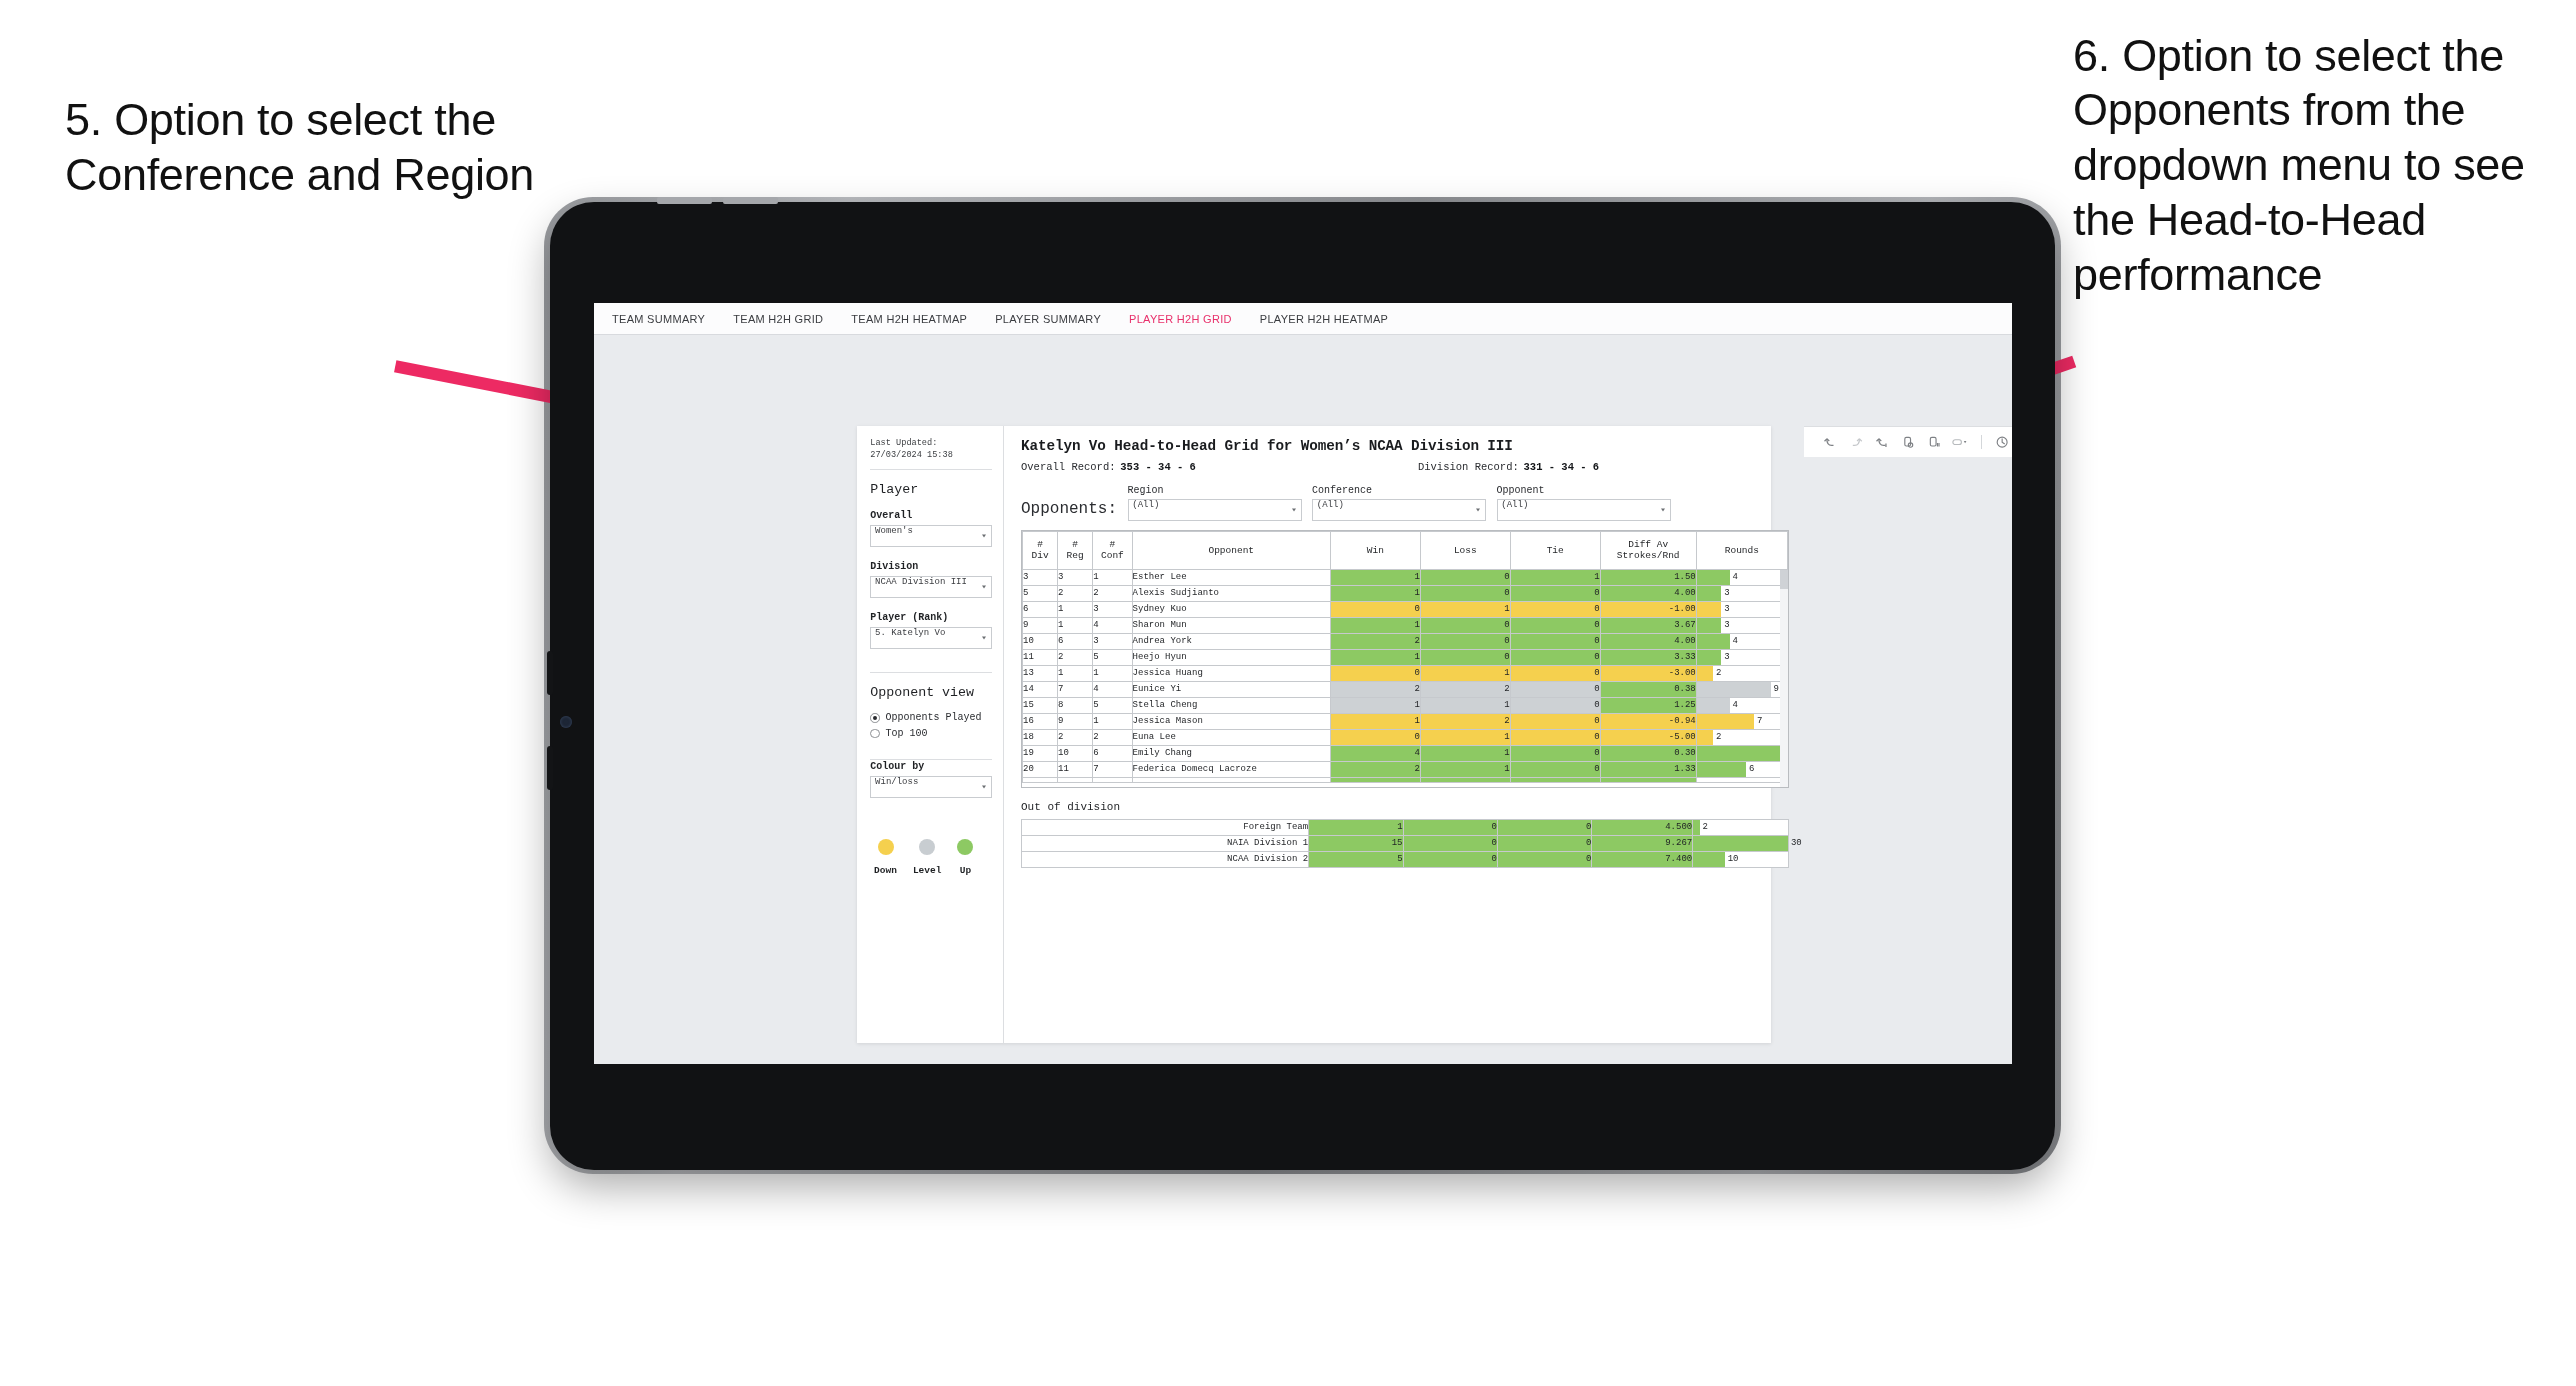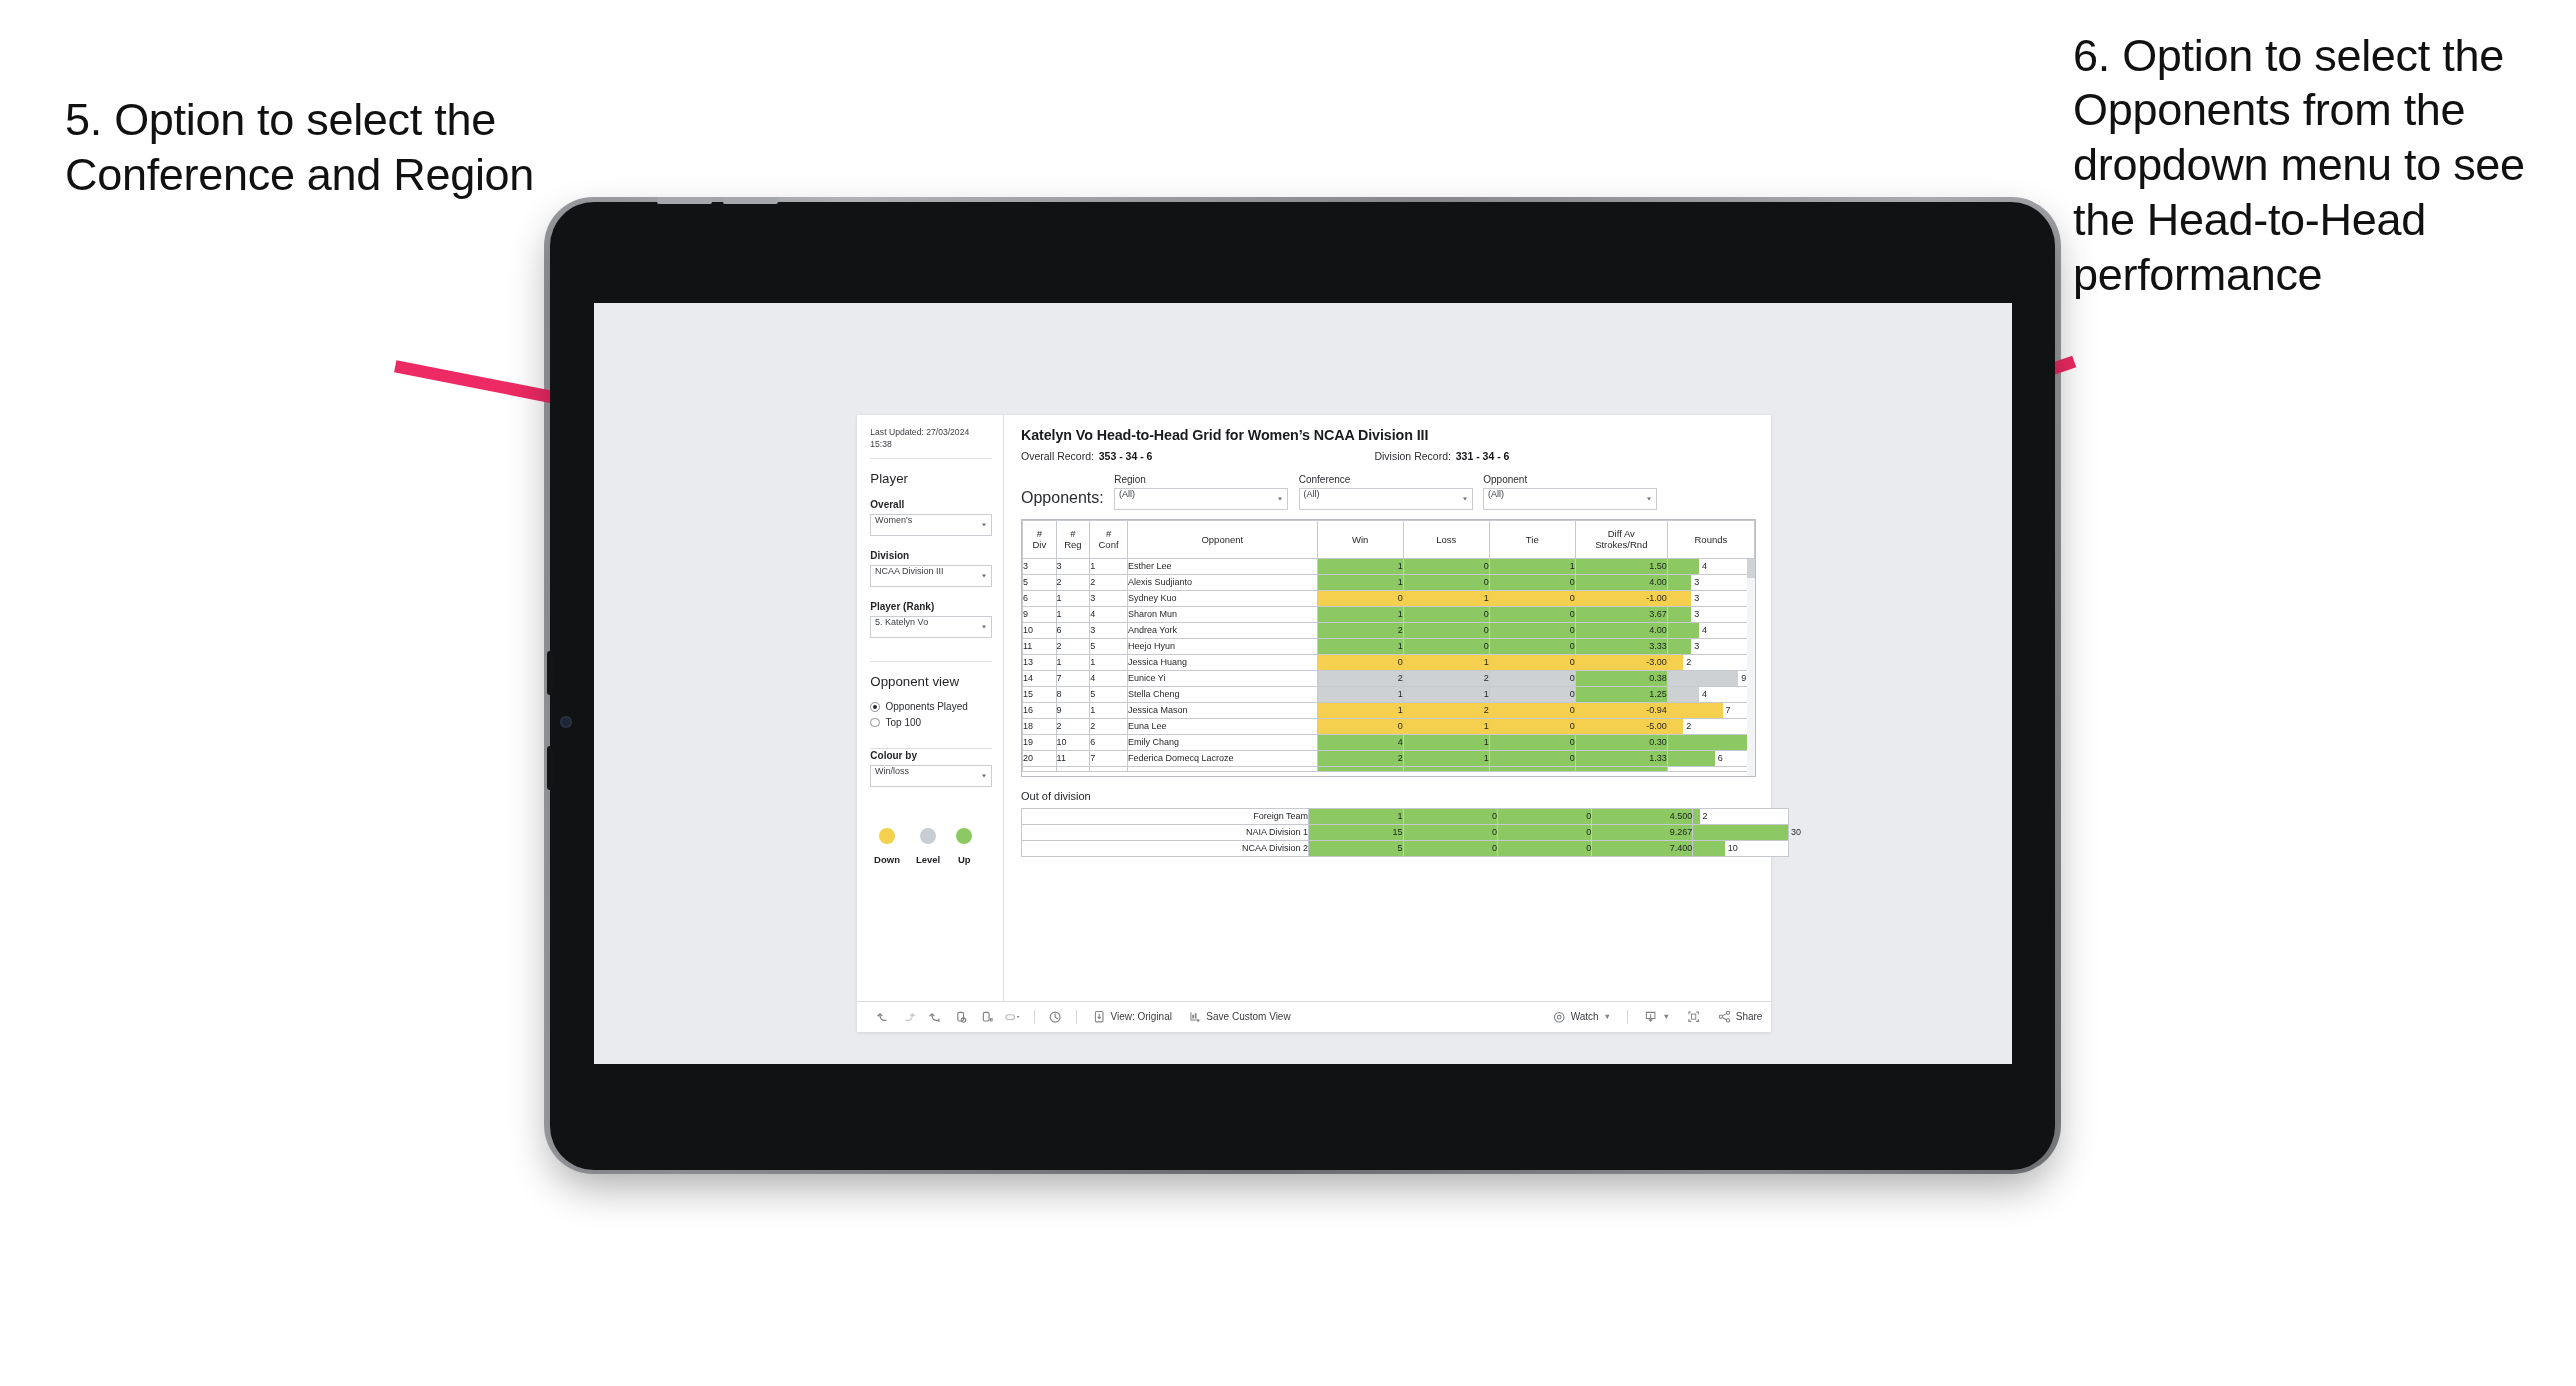--- a/index.html
+++ b/index.html
@@ -141,25 +141,25 @@
     font-size:11px;
     color:#3a3c40;
     letter-spacing:0.3px;
     cursor:pointer;
   }
   .subnav-item.active { color:#e8306b; }
 
   
   #workbook {
     position:absolute;
-    left:263px; top:112px;
+    left:263px; top:123px;
     width:914px; height:617px;
     background:#ffffff;
     box-shadow:0 1px 3.8px rgba(0,0,0,0.10);
-    display:flex; flex-direction:column;
+    display:flex; flex-direction:row;font-family:Liberation Mono, monospace;
   }
   #wb-body { flex:1; display:flex; min-height:0; }
 
   
   #sidepanel {
     width:147px;
     border-right:1px solid #dcdee1;
     padding:12.4px 11.4px 0 13.3px;
     display:flex; flex-direction:column;
   }
@@ -294,20 +294,28 @@
   <div class="vol-btn" style="left:107px; width:55px;"></div>
   <div class="vol-btn" style="left:173px; width:55px;"></div>
   <div class="side-btn" style="top:449px; width:5.7px; height:44px;"></div>
   <div class="cam-dot" style="top:514px;"></div>
   <div class="side-btn" style="top:544px; width:5.7px; height:44px;"></div>
 </div>
 
 <div id="screen">
 
 
+  <div id="subnav">
+    <div class="subnav-item">TEAM SUMMARY</div>
+    <div class="subnav-item">TEAM H2H GRID</div>
+    <div class="subnav-item">TEAM H2H HEATMAP</div>
+    <div class="subnav-item">PLAYER SUMMARY</div>
+    <div class="subnav-item active">PLAYER H2H GRID</div>
+    <div class="subnav-item">PLAYER H2H HEATMAP</div>
+  </div>
 
   <div id="workbook">
     <div id="wb-body">
 
       <div id="sidepanel">
         <div id="last-updated">Last Updated: 27/03/2024 15:38</div>
         <div class="hr"></div>
         <div class="panel-h">Player</div>
 
         <div class="fl-group">

